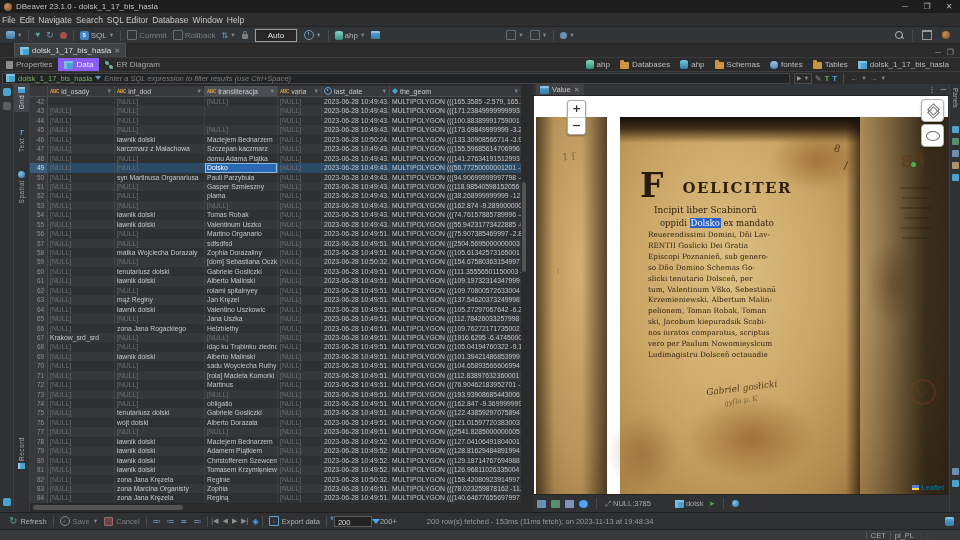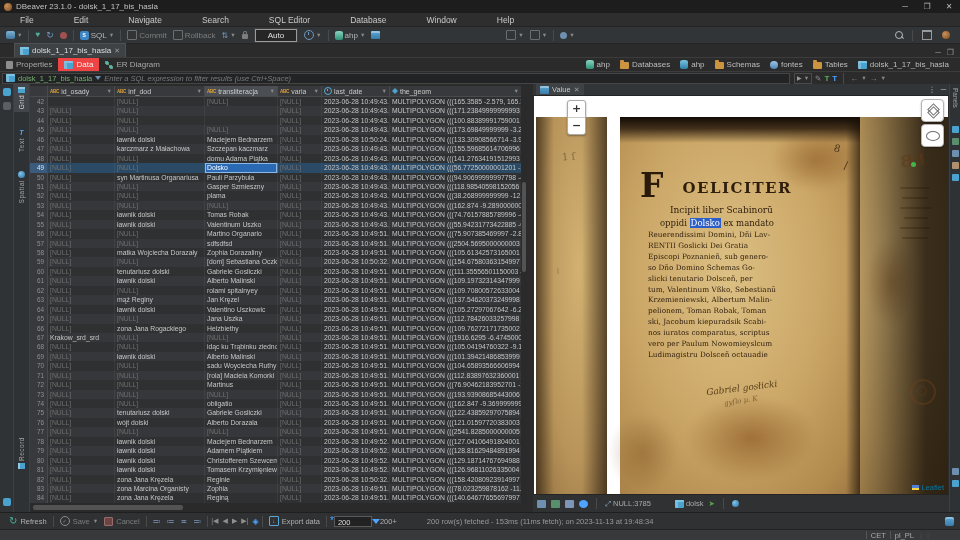--- a/index.html
+++ b/index.html
@@ -6,21 +6,21 @@
   #app{position:relative;width:960px;height:540px;background:#2b2b2b;overflow:hidden;
        font-family:"Liberation Sans",sans-serif;color:#c6c6c6;-webkit-font-smoothing:antialiased;}
   .abs{position:absolute;}
   .sep{width:1px;height:11px;background:#4a4a4a;margin:0 3px;flex:none;}
   
   .titlebar{left:0;top:0;width:960px;height:13px;background:#1d1d1d;display:flex;align-items:center;font-size:8px;color:#c2c2c2;}
   .beaver{width:8px;height:8px;border-radius:50%;background:radial-gradient(circle at 35% 35%,#c89058,#7a4a22);margin:0 4px 0 4px;flex:none;}
   .wctl{margin-left:auto;display:flex;align-items:center;height:100%;}
   .wbtn{width:22px;text-align:center;font-size:8px;color:#bbb;line-height:13px;}
   .menubar{left:0;top:13px;width:960px;height:14px;background:#2e2e2e;display:flex;align-items:center;font-size:8.5px;color:#c9c9c9;border-bottom:1px solid #242424;box-sizing:border-box;}
-  .mi{padding:0 20px;line-height:14px;}
+  .mi{padding:0 2px;line-height:14px;}
   .toolbar{left:0;top:27px;width:960px;height:17px;background:#323537;display:flex;align-items:center;font-size:8px;border-bottom:1px solid #252525;box-sizing:border-box;padding-left:3px;color:#b5b5b5;}
   .tbtn{display:flex;align-items:center;gap:2px;padding:0 3px;flex:none;}
   .dim{color:#7d7d7d;}
   .drop{font-size:5.5px;color:#8b8b8b;}
   .ic{display:inline-block;flex:none;}
   .i-plug{width:9px;height:8px;background:linear-gradient(#7fb3d6,#40759c);border-radius:2px;}
   .i-heart{color:#4fae9d;font-size:8px;line-height:8px;}
   .i-ref{color:#6f97bd;font-size:9px;line-height:9px;}
   .i-red{width:7px;height:7px;border-radius:50%;background:#a25050;}
   .i-sql{width:9px;height:9px;background:#3f87c4;border-radius:2px;color:#fff;font-size:5px;line-height:9px;text-align:center;font-weight:bold;}
@@ -38,21 +38,21 @@
   .i-mag::after{content:"";position:absolute;left:5px;top:5px;width:3px;height:1px;background:#b5b5b5;transform:rotate(45deg);}
   .i-win{width:8px;height:7px;border:1px solid #9a9a9a;border-top:2px solid #9a9a9a;}
   
   .tabstrip{left:0;top:44px;width:960px;height:14px;background:#2b2b2b;display:flex;align-items:flex-end;font-size:8px;border-bottom:1px solid #3c3c3c;box-sizing:border-box;}
   .etab{display:flex;align-items:center;gap:3px;background:#3e4244;border:1px solid #505050;border-bottom:none;height:13px;padding:0 5px;margin-left:14px;color:#dcdcdc;}
   .tclose{color:#9a9a9a;font-size:7px;}
   .tabstrip-right{margin-left:auto;display:flex;gap:6px;padding-right:6px;color:#9a9a9a;font-size:8px;}
   
   .subtabs{left:0;top:58px;width:960px;height:14px;background:#2b2b2b;display:flex;align-items:center;font-size:8px;border-bottom:1px solid #3c3c3c;box-sizing:border-box;}
   .stab2{display:flex;align-items:center;gap:3px;padding:0 6px;height:100%;color:#a8a8a8;}
-  .stab2.active{background:#ef4444;color:#f0f0f0;}
+  .stab2.active{background:#8b5cf6;color:#f0f0f0;}
   .i-doc{width:7px;height:8px;background:#8d8d8d;border-radius:1px;}
   .i-dgm{width:8px;height:8px;background:
      radial-gradient(circle at 2px 2px,#5fb6a0 1.5px,transparent 2px),
      radial-gradient(circle at 6px 6px,#5fb6a0 1.5px,transparent 2px),
      linear-gradient(45deg,transparent 45%,#7d7d7d 45%,#7d7d7d 55%,transparent 55%);}
   .crumbs{margin-left:auto;display:flex;align-items:center;gap:4px;padding-right:8px;font-size:8px;color:#bdbdbd;}
   .crumb{display:flex;align-items:center;gap:3px;padding:0 3px;}
   .i-folder{width:9px;height:7px;background:#cd9440;border-radius:1px;position:relative;margin-top:1px;}
   .i-folder::before{content:"";position:absolute;top:-2px;left:0;width:4px;height:2px;background:#cd9440;border-radius:1px 1px 0 0;}
   .i-schema{width:8px;height:8px;background:linear-gradient(#9fc6e8,#4d86b8);border-radius:50%;}
@@ -125,21 +125,21 @@
   .pg-center::after{content:"";position:absolute;right:0;top:0;width:14px;height:100%;background:linear-gradient(to left,rgba(24,15,8,.65),rgba(24,15,8,0));}
   .pg-right{left:326px;top:21px;width:88px;height:377px;
      background:radial-gradient(ellipse at 30% 40%,#d6b577,#bd9a5e 55%,#96733f);}
   .pg-right::after{content:"";position:absolute;inset:0;background:linear-gradient(to right,rgba(0,0,0,.1),rgba(12,7,3,.75) 75%);}
   .stain{position:absolute;border-radius:50%;filter:blur(2px);}
   .mtext{position:absolute;left:20px;top:56px;width:214px;color:#2f1e0d;font-family:"DejaVu Serif",serif;z-index:2;}
   .mtitlerow{display:flex;align-items:flex-start;height:30px;}
   .m-initial{font-size:33px;line-height:26px;margin-right:3px;font-weight:bold;color:#2a1a0a;}
   .m-title{font-size:15px;letter-spacing:1.5px;font-weight:bold;margin-top:6px;margin-left:16px;}
   .mline{font-size:7.3px;line-height:10.9px;white-space:nowrap;margin-left:8px;}
-  .m-l1{font-size:9px;line-height:14px;margin-left:30px;}
+  .m-l1{font-size:9px;line-height:14px;margin-left:14px;}
   .m-l2{font-size:8.5px;line-height:13px;margin-left:20px;}
   .m-hl{background:#2b5ec6;color:#fff;padding:0 1px;}
   .msig{position:absolute;left:86px;top:266px;font-style:italic;font-size:9px;color:#49310f;transform:rotate(-7deg);opacity:.9;font-family:"DejaVu Serif",serif;z-index:2;}
   .msig2{position:absolute;left:104px;top:280px;font-style:italic;font-size:7px;color:#49310f;transform:rotate(-9deg);opacity:.6;font-family:"DejaVu Serif",serif;z-index:2;}
   .mark{position:absolute;font-family:"DejaVu Serif",serif;color:rgba(48,30,12,.8);z-index:2;}
   .ghline{position:absolute;height:2px;background:rgba(110,70,30,.35);border-radius:1px;}
   .stamp{position:absolute;left:50px;top:262px;width:22px;height:22px;border:2px solid rgba(110,65,28,.45);border-radius:50%;z-index:2;}
   .stamp::after{content:"";position:absolute;left:5px;top:5px;width:8px;height:8px;border:1px solid rgba(110,65,28,.4);border-radius:50%;}
   .gdot{position:absolute;left:377px;top:66px;width:5px;height:5px;background:#43b54a;border-radius:50%;z-index:3;}
   .lf-zoom{position:absolute;left:33px;top:4px;width:17px;background:#fff;border:1px solid #aaa;border-radius:3px;overflow:hidden;z-index:5;box-shadow:0 1px 2px rgba(0,0,0,.35);}

